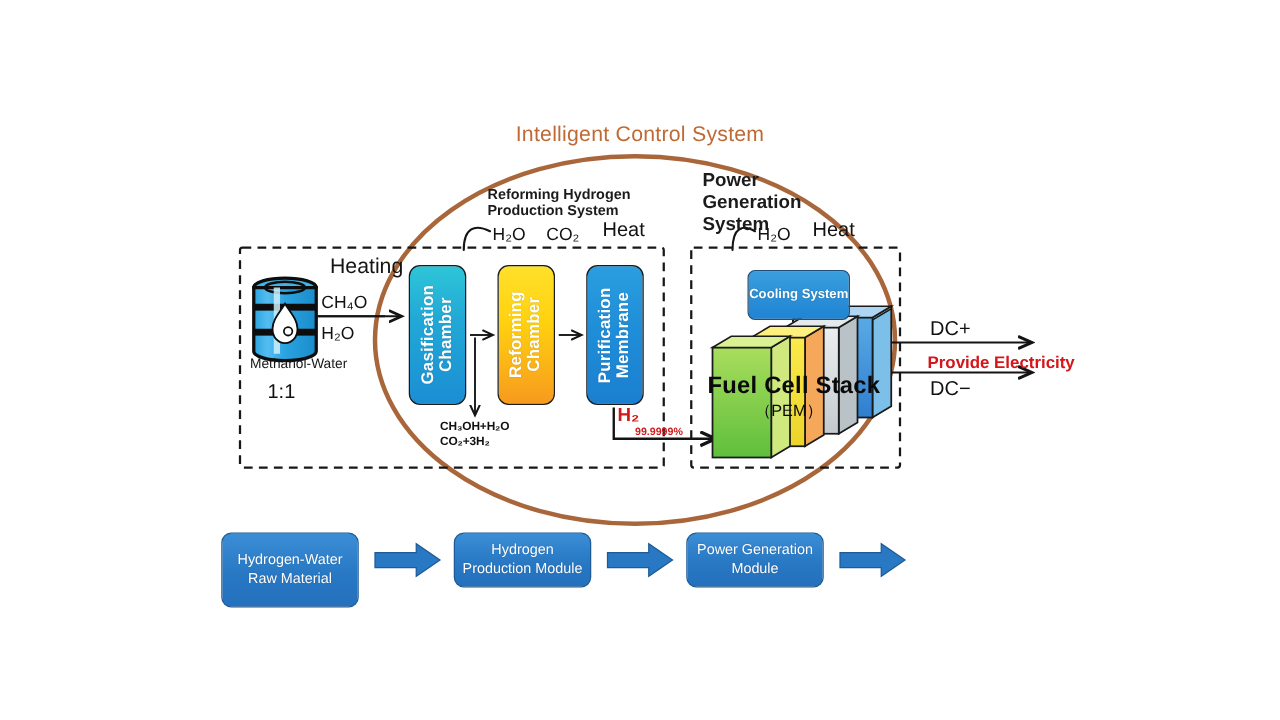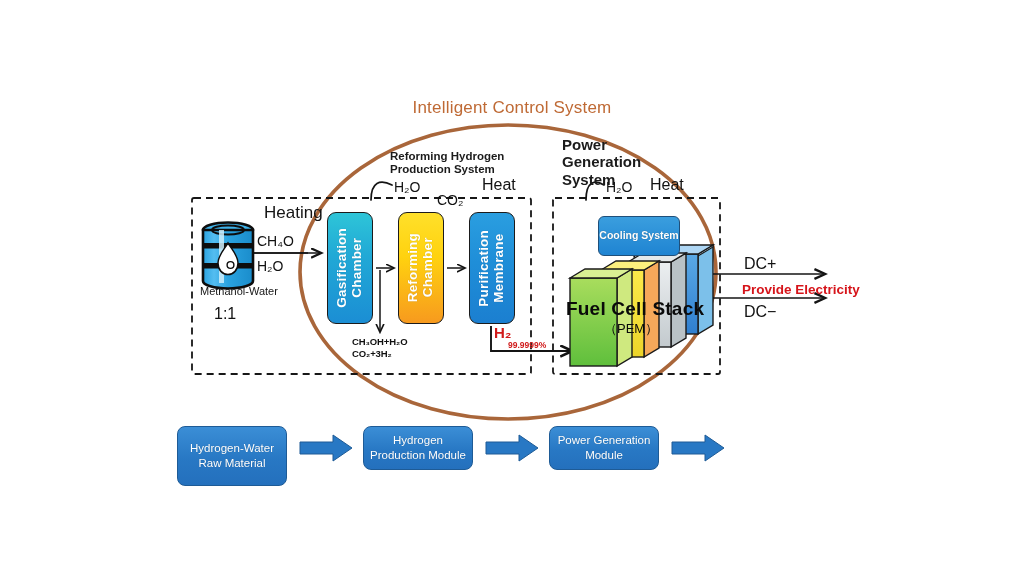--- a/index.html
+++ b/index.html
@@ -22,21 +22,21 @@
   
   .sys-cap{
     font-size:11.5px;color:#1b1b1b;text-align:left;line-height:1.15;font-weight:bold;
   }
   #cap-reform{left:390px;top:150px;width:140px;}
   #cap-power{left:562px;top:136px;width:110px;font-size:15px;}
 
   
   .emit{font-size:14px;color:#121212;font-weight:400;}
   #emit-h2o-1{left:394px;top:179px;}
-  #emit-co2{left:437px;top:192px;}
+  #emit-co2{left:437px;top:179px;}
   #emit-heat-1{left:482px;top:176px;font-size:16px;}
   #emit-h2o-2{left:606px;top:179px;}
   #emit-heat-2{left:650px;top:176px;font-size:16px;}
 
   
   #heating{left:264px;top:203px;font-size:17px;color:#141414;}
 
   
   #lbl-ch4o{left:257px;top:233px;font-size:14px;color:#121212;}
   #lbl-h2o-feed{left:257px;top:258px;font-size:14px;color:#121212;}

